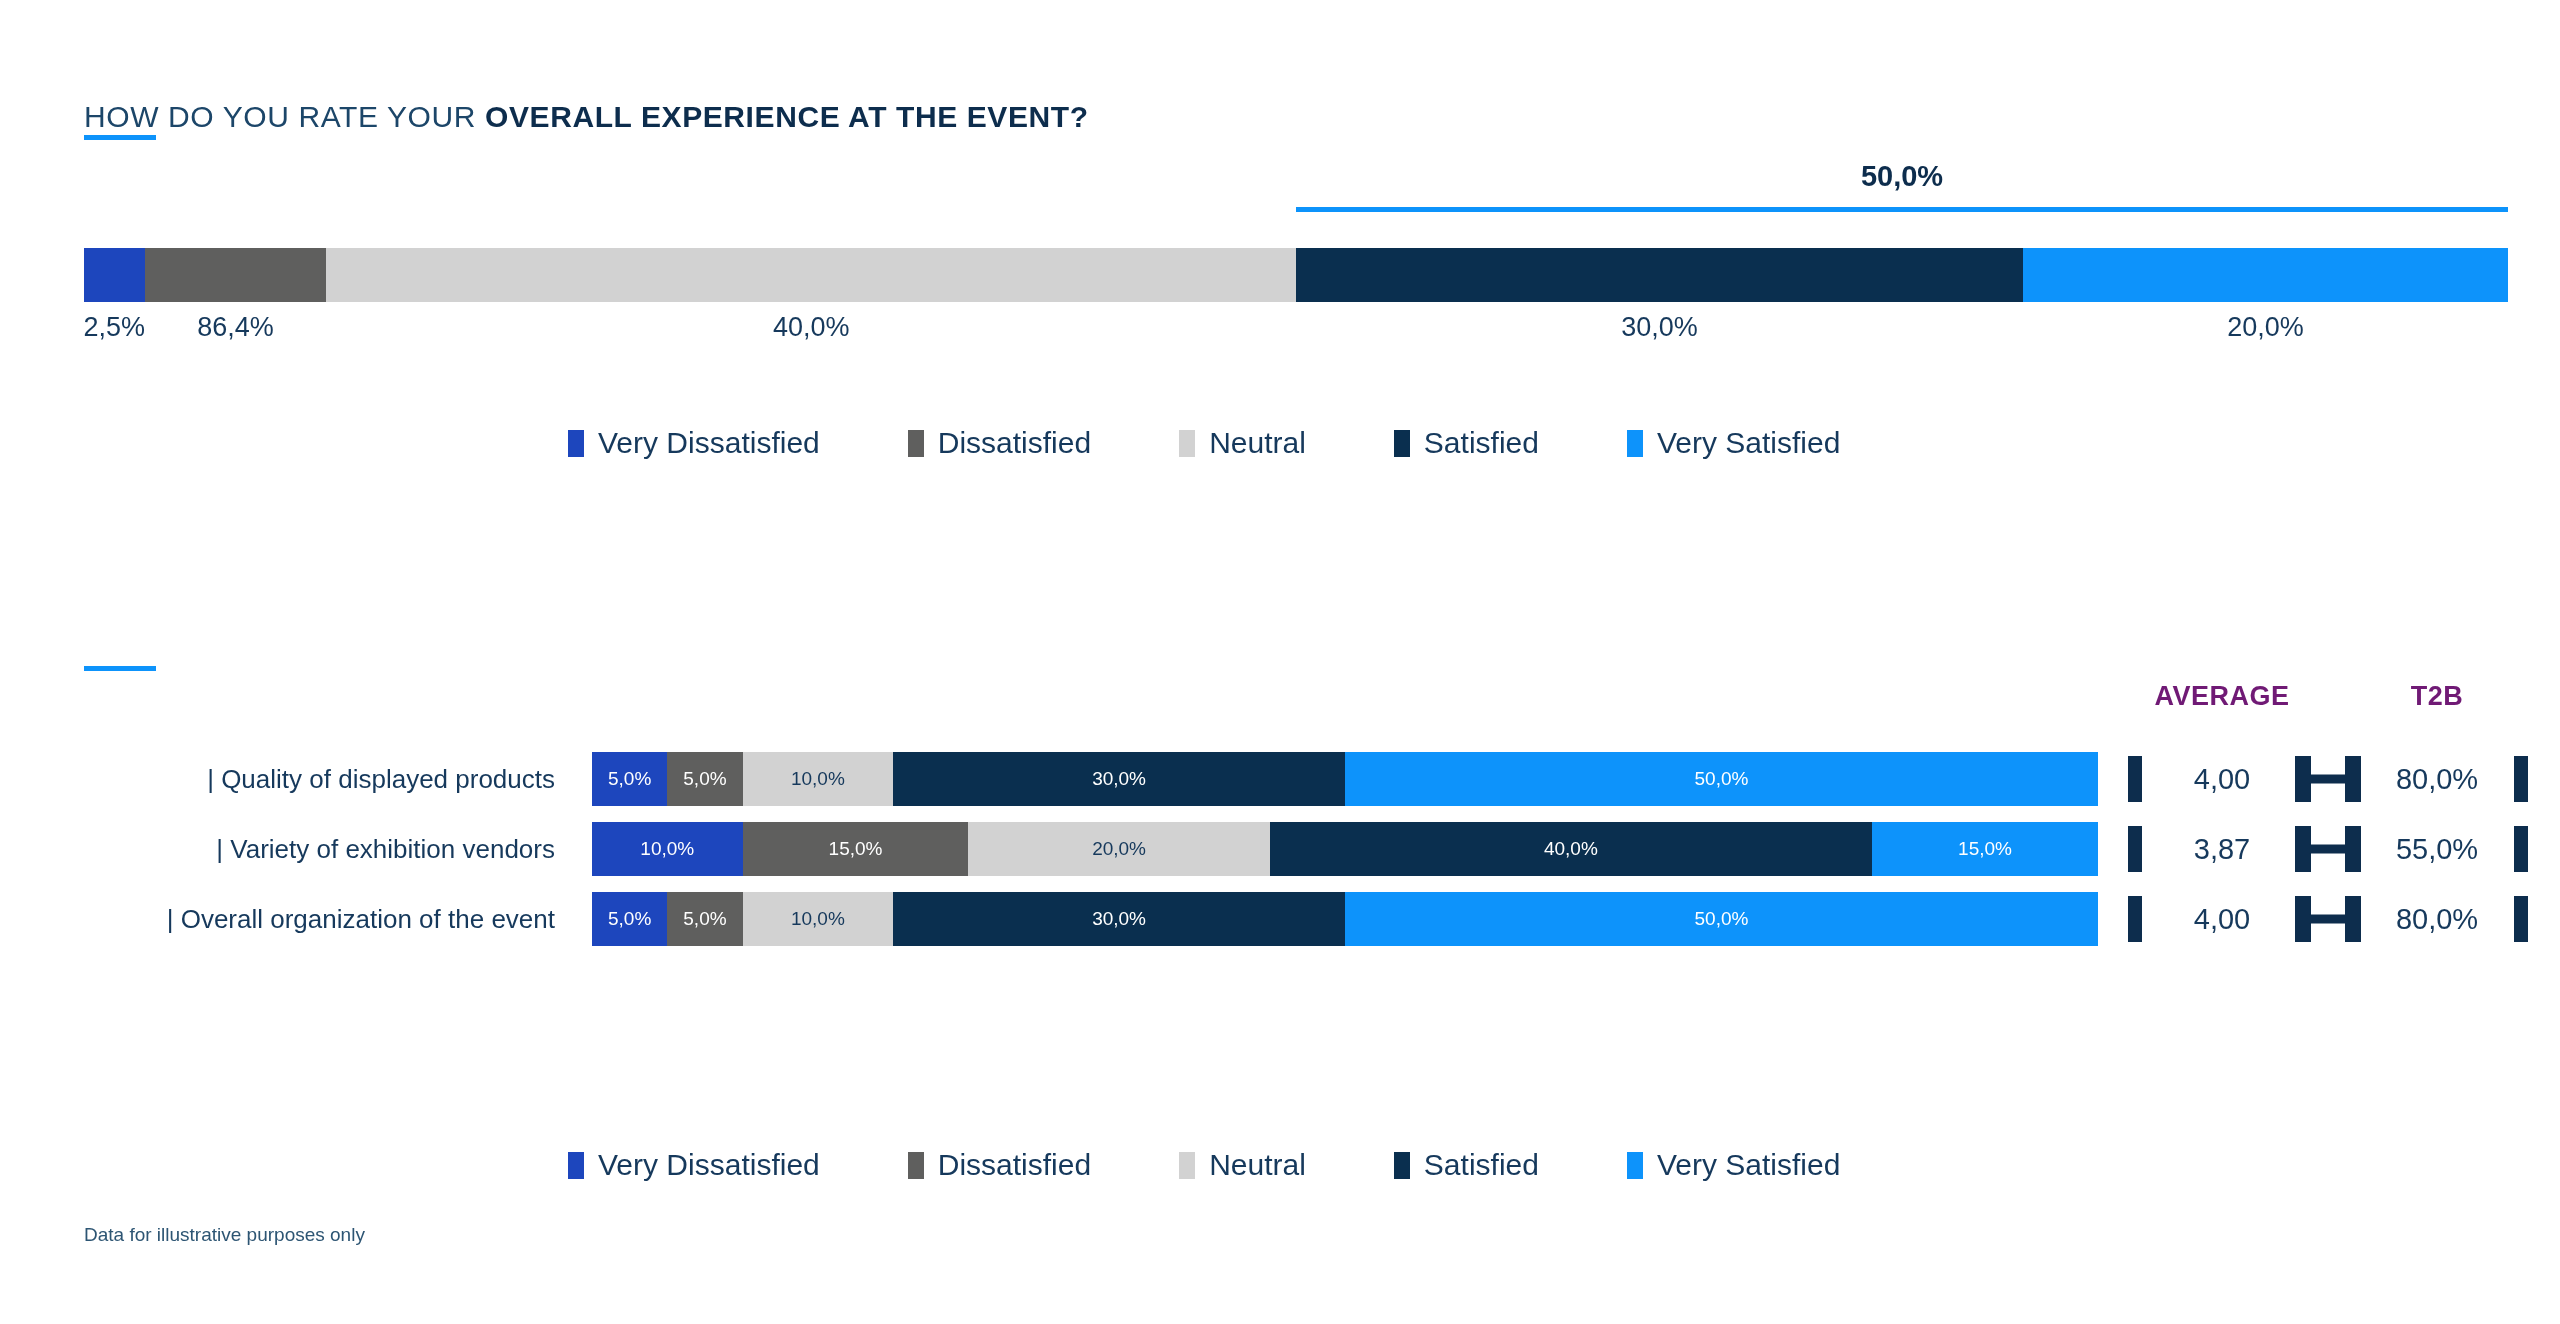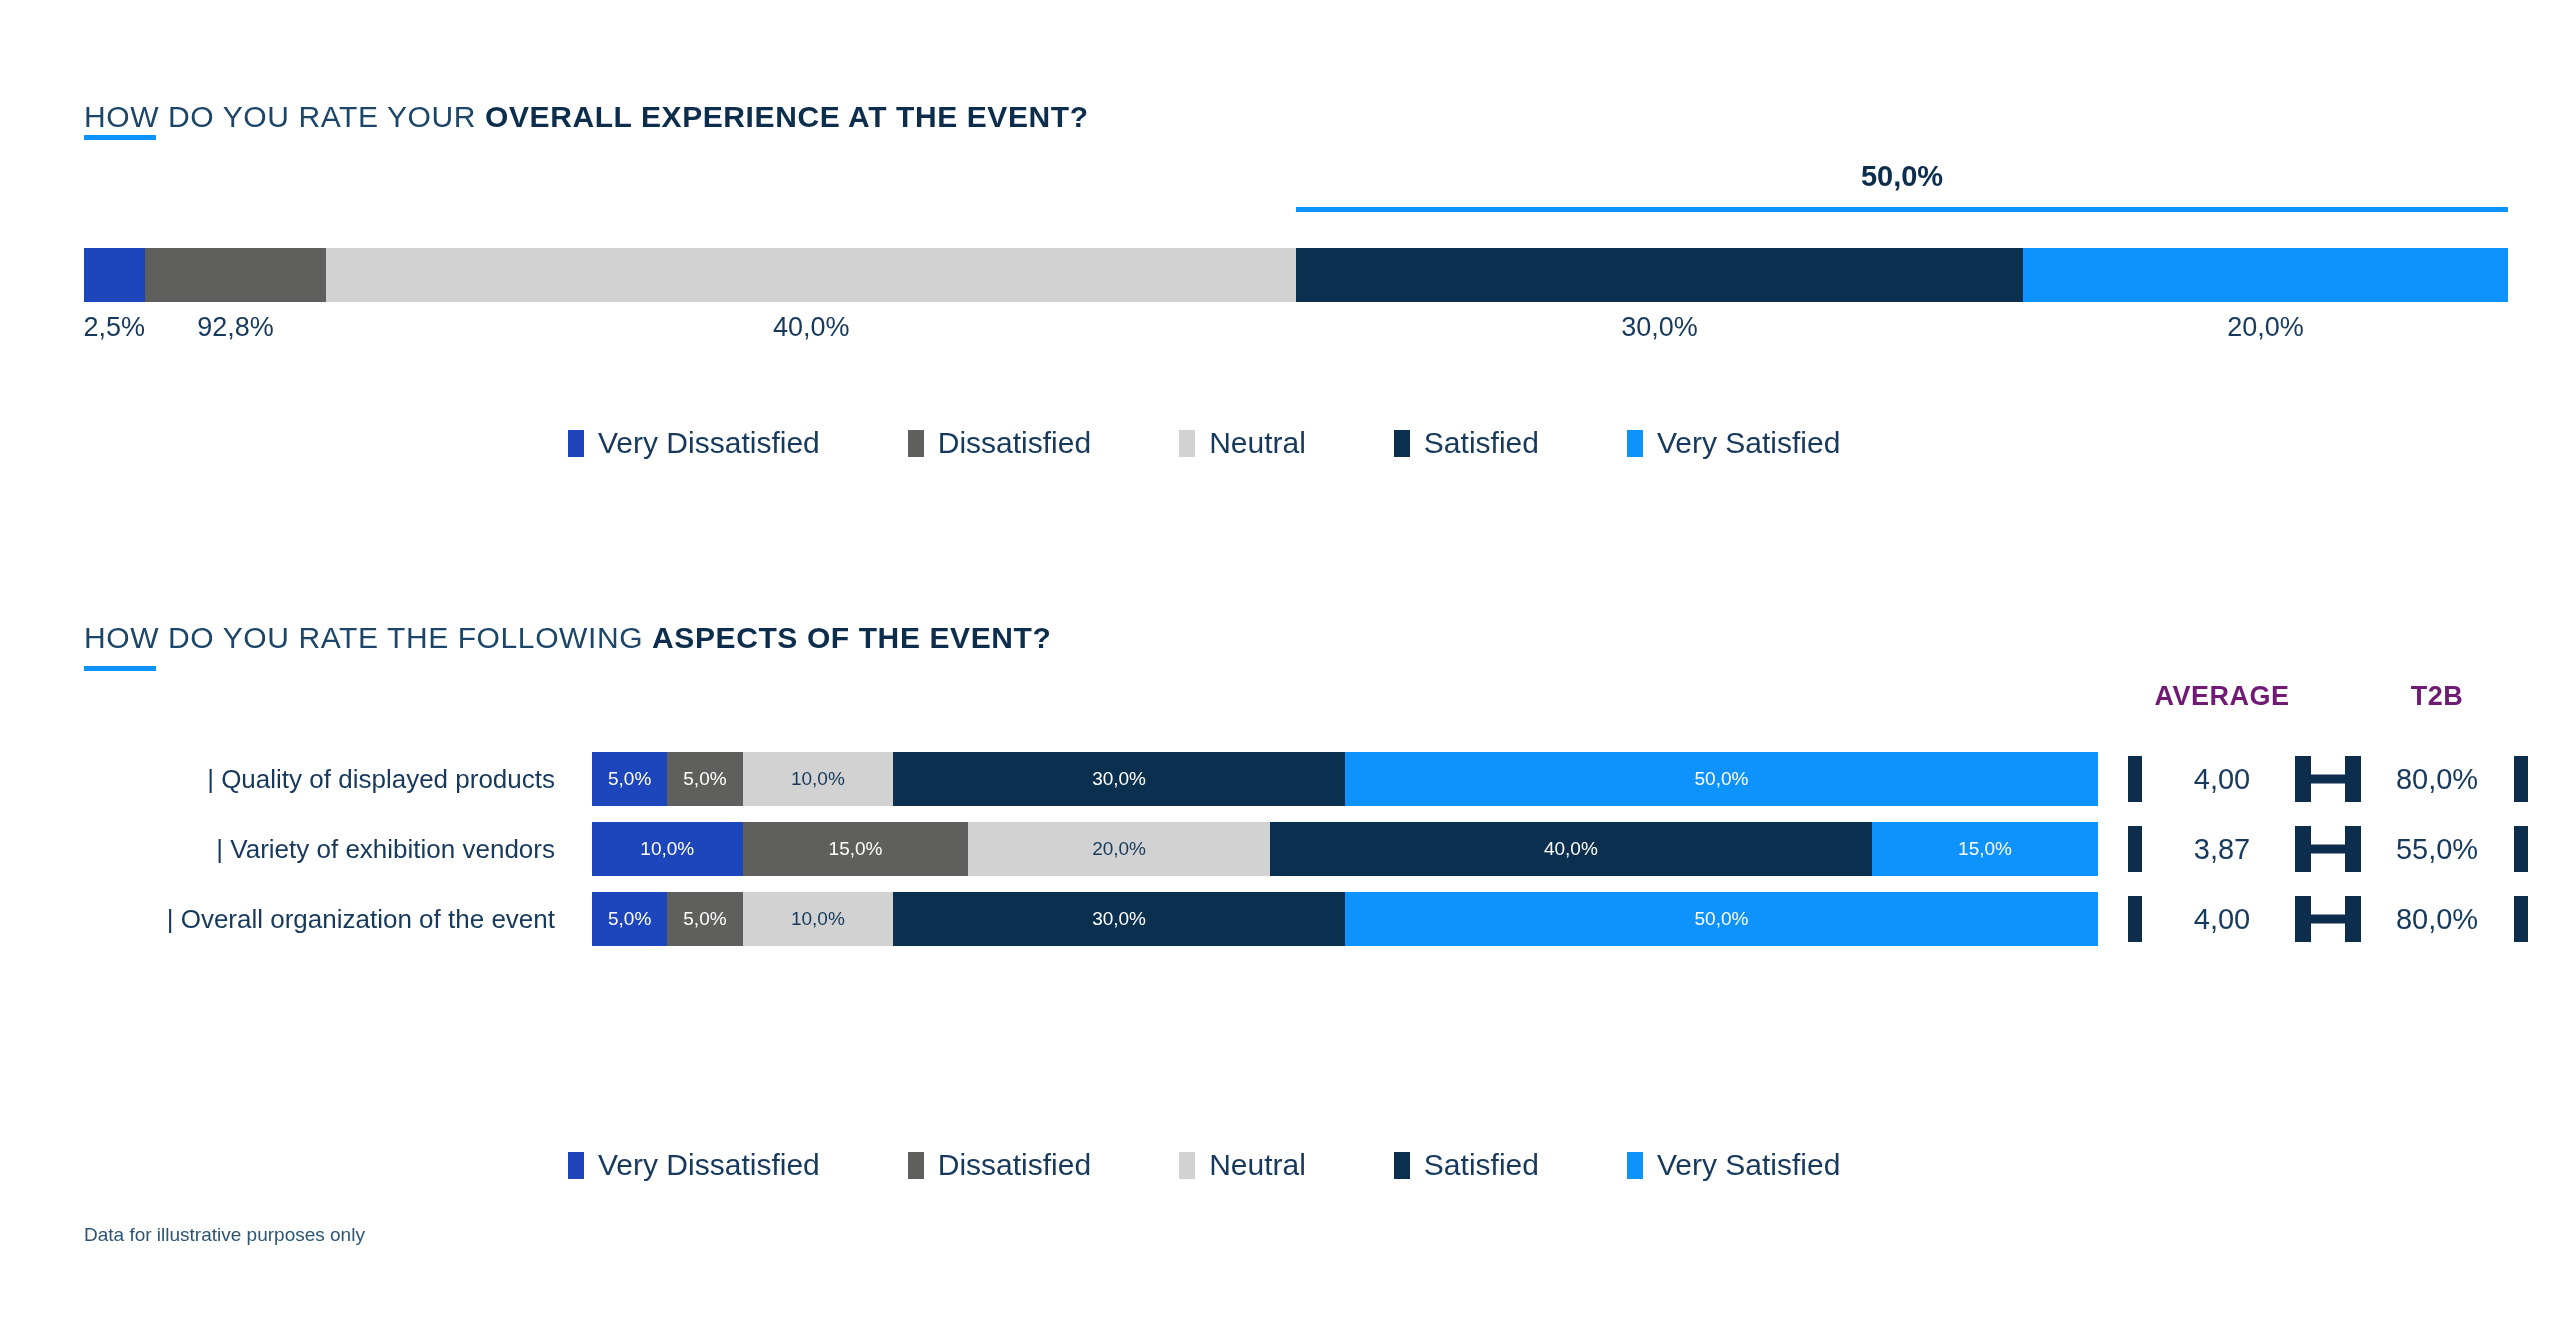--- a/index.html
+++ b/index.html
@@ -235,21 +235,21 @@
   <div class="topbar" id="topbar">
       <div class="seg" style="width: 2.5%; background: rgb(29, 70, 189);"></div>
       <div class="seg" style="width: 7.5%; background: rgb(95, 95, 94);"></div>
       <div class="seg" style="width: 40%; background: rgb(210, 210, 210);"></div>
       <div class="seg" style="width: 30%; background: rgb(10, 47, 79);"></div>
       <div class="seg" style="width: 20%; background: rgb(13, 147, 251);"></div>
     </div>
 
   <div class="topbar-labels" id="topbar-labels">
       <div class="lbl" style="left: 30.3px;">2,5%</div>
-      <div class="lbl" style="left: 151.5px;">92,8%</div>
+      <div class="lbl" style="left: 151.5px;">86,4%</div>
       <div class="lbl" style="left: 727.2px;">40,0%</div>
       <div class="lbl" style="left: 1575.6px;">30,0%</div>
       <div class="lbl" style="left: 2181.6px;">20,0%</div>
     </div>
 
   <div class="legend" id="legend-1" style="left:568px; top:426px;">
       <div class="item" style="margin-left: 0px;">
         <span class="swatch" style="background: rgb(29, 70, 189);"></span>
         <span class="lbl">Very Dissatisfied</span>
       </div>
@@ -264,23 +264,20 @@
       <div class="item" style="margin-left: 88px;">
         <span class="swatch" style="background: rgb(10, 47, 79);"></span>
         <span class="lbl">Satisfied</span>
       </div>
       <div class="item" style="margin-left: 88px;">
         <span class="swatch" style="background: rgb(13, 147, 251);"></span>
         <span class="lbl">Very Satisfied</span>
       </div>
     </div>
 
-  <div class="section-title" style="left:84px; top:621px;">
-    <span class="light">HOW DO YOU RATE THE FOLLOWING </span><span class="bold">ASPECTS OF THE EVENT?</span>
-  </div>
   <div class="title-rule" style="left:84px; top:666px;"></div>
 
   <div class="col-header" style="left:2222px; top:681px;">AVERAGE</div>
   <div class="col-header" style="left:2437px; top:681px;">T2B</div>
 
   <div id="aspect-rows">
       <div class="row" style="top: 752px;">
         <div class="row-label">| Quality of displayed products</div>
         <div class="row-bar">
           <div class="seg" style="width: 5%; background: rgb(29, 70, 189); color: rgb(255, 255, 255);">5,0%</div>

